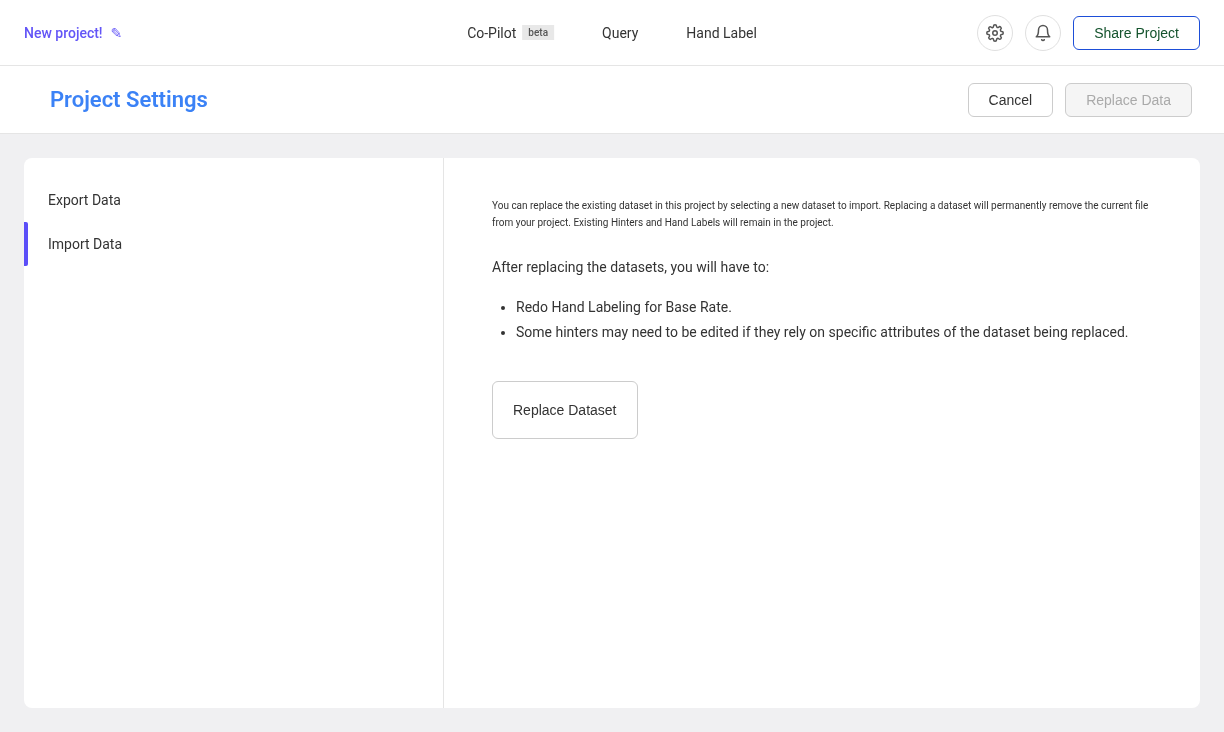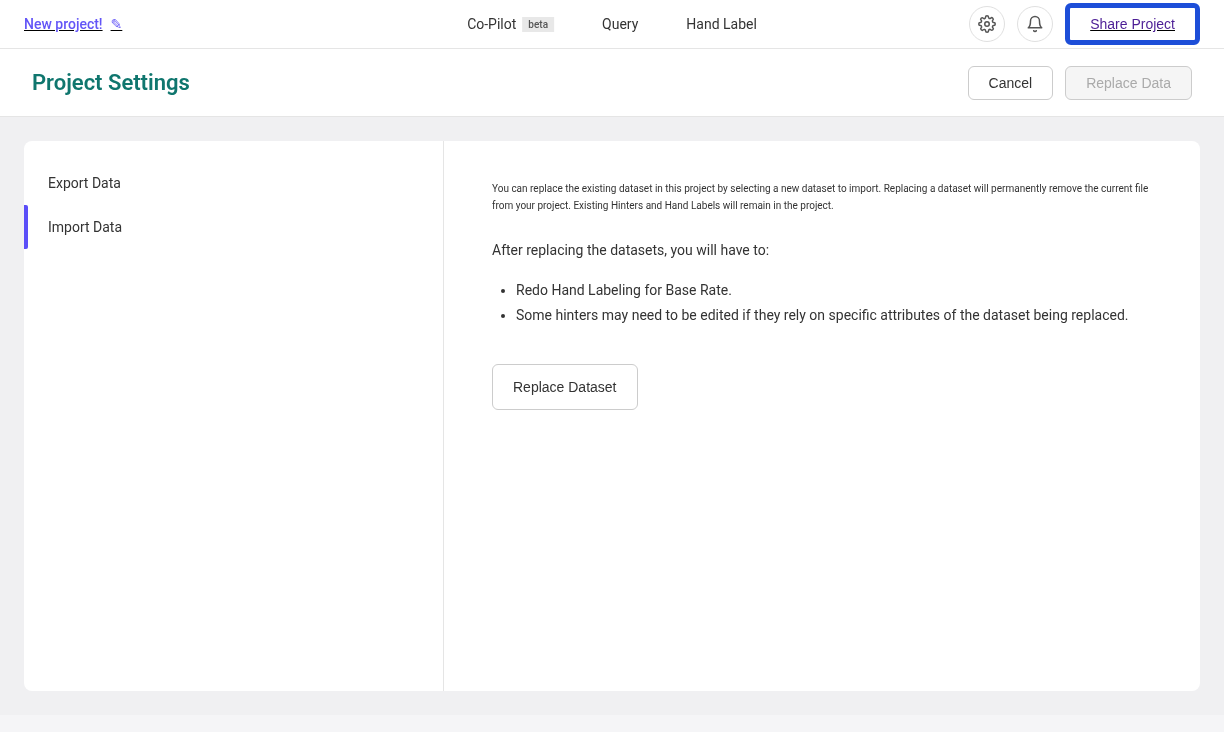--- a/index.html
+++ b/index.html
@@ -12,27 +12,26 @@
       font-family: -apple-system, BlinkMacSystemFont, 'Segoe UI', Roboto, sans-serif;
       background: #f5f5f7;
       width: 1224px;
       height: 732px;
       overflow: hidden;
     }
 
     
     .top-nav {
       background: #ffffff;
-      height: 49px;
+      height: 66px;
       display: flex;
       align-items: center;
       padding: 8px 24px;
       border-bottom: 1px solid #e5e5e5;
       position: relative;
-      text-decoration: underline;
     }
 
     .nav-left {
       display: flex;
       align-items: center;
       gap: 8px;
     }
 
     .new-project-link {
       color: #6355f7;
@@ -92,44 +91,45 @@
       display: flex;
       align-items: center;
       justify-content: center;
       cursor: pointer;
       font-size: 16px;
       color: #555;
     }
 
     .share-btn {
       padding: 8px 20px;
-      border: 5px solid #1d4ed8;
+      border: 1px solid #1d4ed8;
       border-radius: 6px;
       background: #fff;
       font-size: 14px;
       cursor: pointer;
       font-weight: 500;
-      color: #4c1d95;
+      color: #14532d;
     }
 
     
     .page-header {
       background: #ffffff;
       height: 68px;
       display: flex;
       align-items: center;
       padding: 0 32px;
       border-bottom: 1px solid #e5e5e5;
     }
 
     .page-title {
       font-size: 22px;
       font-weight: 600;
-      color: #0f766e;
+      color: #3b82f6;
       flex: 1;
+      margin-left: 18px;
     }
 
     .header-actions {
       display: flex;
       gap: 12px;
     }
 
     .cancel-btn {
       padding: 8px 20px;
       border: 1px solid #ccc;
@@ -222,21 +222,21 @@
     .bullet-list {
       list-style: disc;
       padding-left: 24px;
       font-size: 14px;
       color: #333;
       line-height: 1.8;
       margin-bottom: 36px;
     }
 
     .replace-dataset-btn {
-      padding: 14px 20px;
+      padding: 20px 20px;
       border: 1px solid #ccc;
       border-radius: 6px;
       background: #fff;
       font-size: 14px;
       cursor: pointer;
       color: #333;
     }
   </style>
 </head>
 <body>

